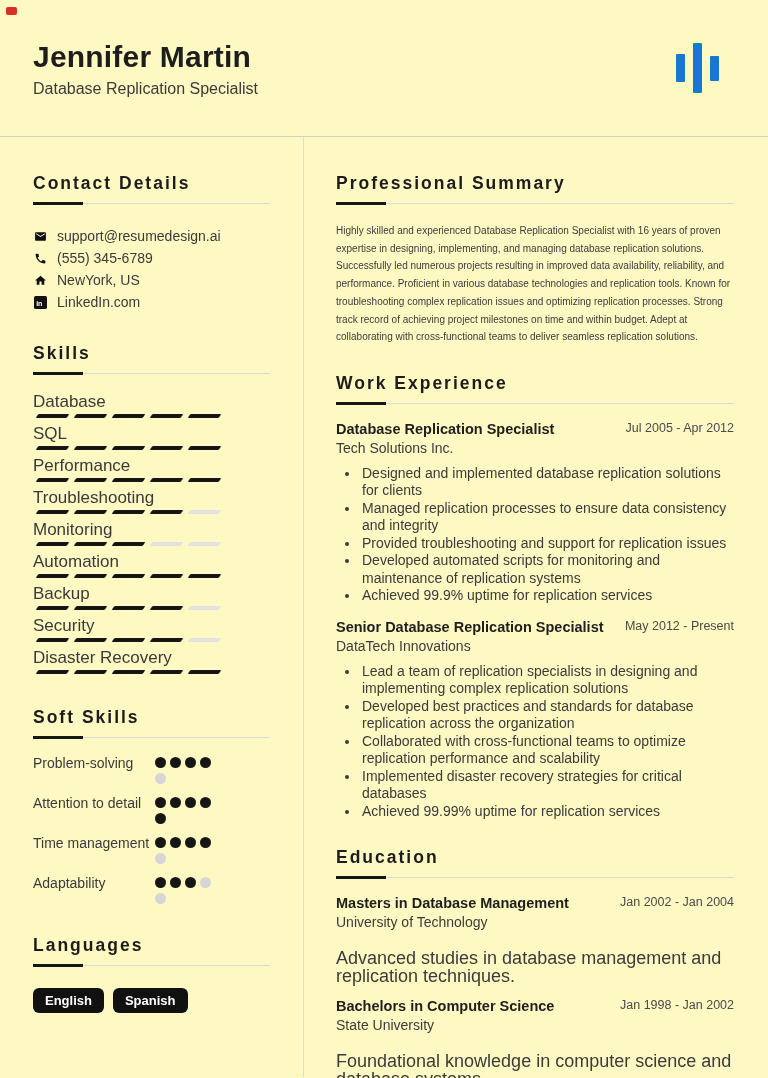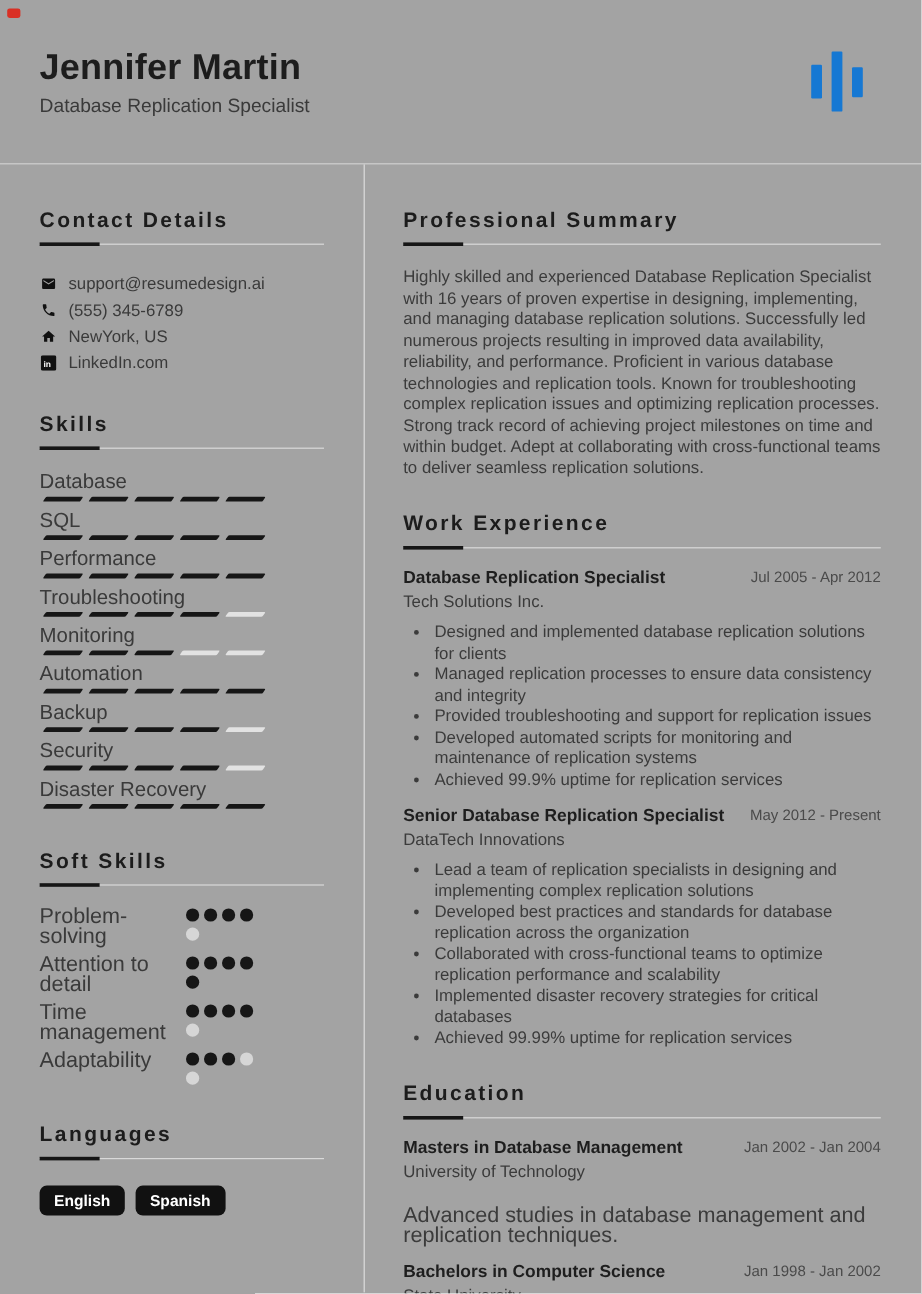--- a/index.html
+++ b/index.html
@@ -1,18 +1,18 @@
 <!DOCTYPE html>
 <html><head>
 <meta charset="utf-8">
 <style>
   * { margin:0; padding:0; box-sizing:border-box; }
   html,body { background:#ffffff; }
   body { font-family:"Liberation Sans","DejaVu Sans",sans-serif; color:#3d3d3d; }
-  .page { position:relative; width:768px; height:1078px; background:#a3a3a3; overflow:hidden; margin:0 auto; }
+  .page { position:relative; width:768px; height:1078px; background:#fef9c3; overflow:hidden; margin:0 auto; }
 
   .corner-mark { position:absolute; left:6px; top:7px; width:11px; height:8px; background:#d93025; border-radius:2px; }
 
   
   .header { height:137px; border-bottom:1px solid #cfcfcf; display:flex; justify-content:space-between; align-items:flex-start; padding:40px 49px 0 33px; }
   .name { font-size:30px; font-weight:700; color:#1d1d1d; letter-spacing:.2px; line-height:1.1; }
   .subtitle { font-size:16px; color:#3a3a3a; margin-top:7px; }
   .logo { display:flex; align-items:center; height:52px; margin-top:2px; }
   .logo .bar { display:inline-block; width:9px; border-radius:1px; margin-right:8px; }
   .logo .bar:last-child { margin-right:0; }
@@ -44,34 +44,34 @@
   .skill .sbar { margin-top:4px; height:4px; white-space:nowrap; padding-left:4px; }
   .skill .seg { display:inline-block; width:31px; height:4px; margin-right:7px; transform:skewX(-35deg); border-radius:1px; vertical-align:top; }
   .skill .seg:last-child { margin-right:0; }
   .seg.on { background:#161616; }
   .seg.off { background:#e2e2e2; }
 
   
   .sec-soft { margin-top:33px; }
   .soft-list { margin-top:16px; }
   .soft { display:flex; margin-bottom:6px; }
-  .soft .sslabel { width:122px; font-size:18px; color:#3a3a3a; line-height:17px; }
+  .soft .sslabel { width:122px; font-size:14px; color:#3a3a3a; line-height:17px; }
   .soft .dots { width:64px; display:flex; flex-wrap:wrap; align-content:flex-start; padding-top:2px; }
   .dot { width:11px; height:11px; border-radius:50%; margin:0 4px 5px 0; }
   .dot.on { background:#161616; }
   .dot.off { background:#d6d6d6; }
 
   
   .sec-lang { margin-top:26px; }
   .pills { margin-top:21px; display:flex; gap:9px; }
   .pill { background:#111; color:#fff; font-size:13px; font-weight:700; padding:5px 12px; border-radius:6px; line-height:15px; }
 
   
   .sec-summary { margin-top:36px; }
-  .summary-text { margin-top:17px; font-size:14px; line-height:17.7px; color:#3b3b3b; }
+  .summary-text { margin-top:17px; font-size:10px; line-height:17.7px; color:#3b3b3b; }
 
   .sec-exp { margin-top:27px; }
   .entries { margin-top:15px; }
   .entry-head { display:flex; justify-content:space-between; align-items:flex-start; }
   .entry-title { font-size:14.5px; font-weight:700; color:#1e1e1e; line-height:18px; }
   .entry-date { font-size:12.5px; color:#4a4a4a; white-space:nowrap; padding-top:1px; }
   .entry-sub { font-size:14px; color:#3b3b3b; margin-top:2px; }
   ul.bullets { margin:9px 0 13px 0; padding-left:24px; }
   ul.bullets li { font-size:14px; color:#3b3b3b; line-height:17.5px; padding-left:2px; }
 

